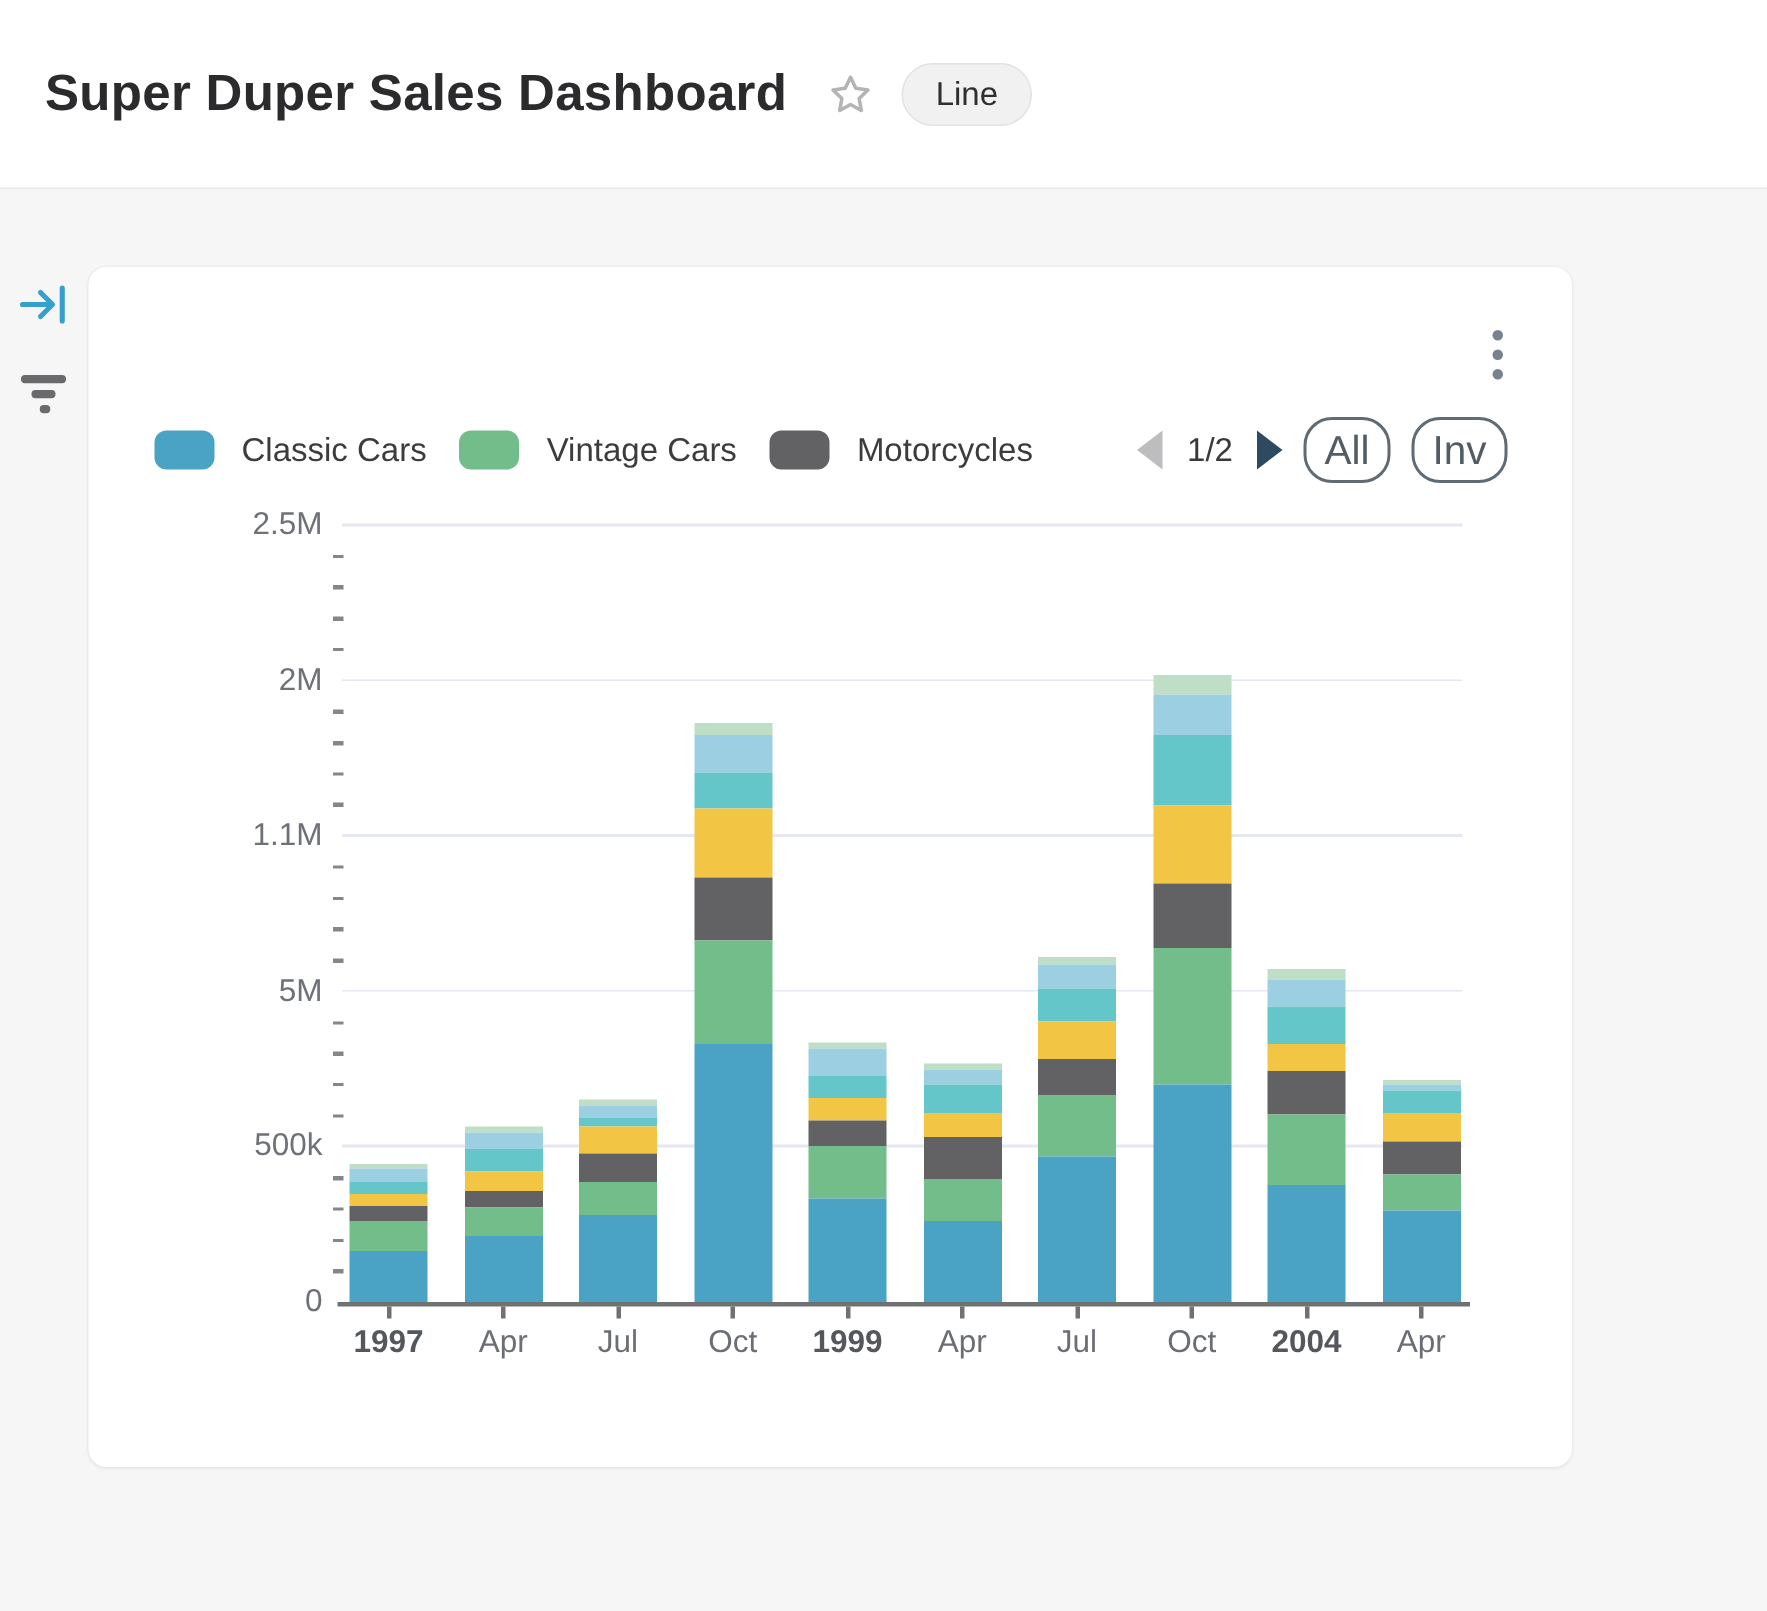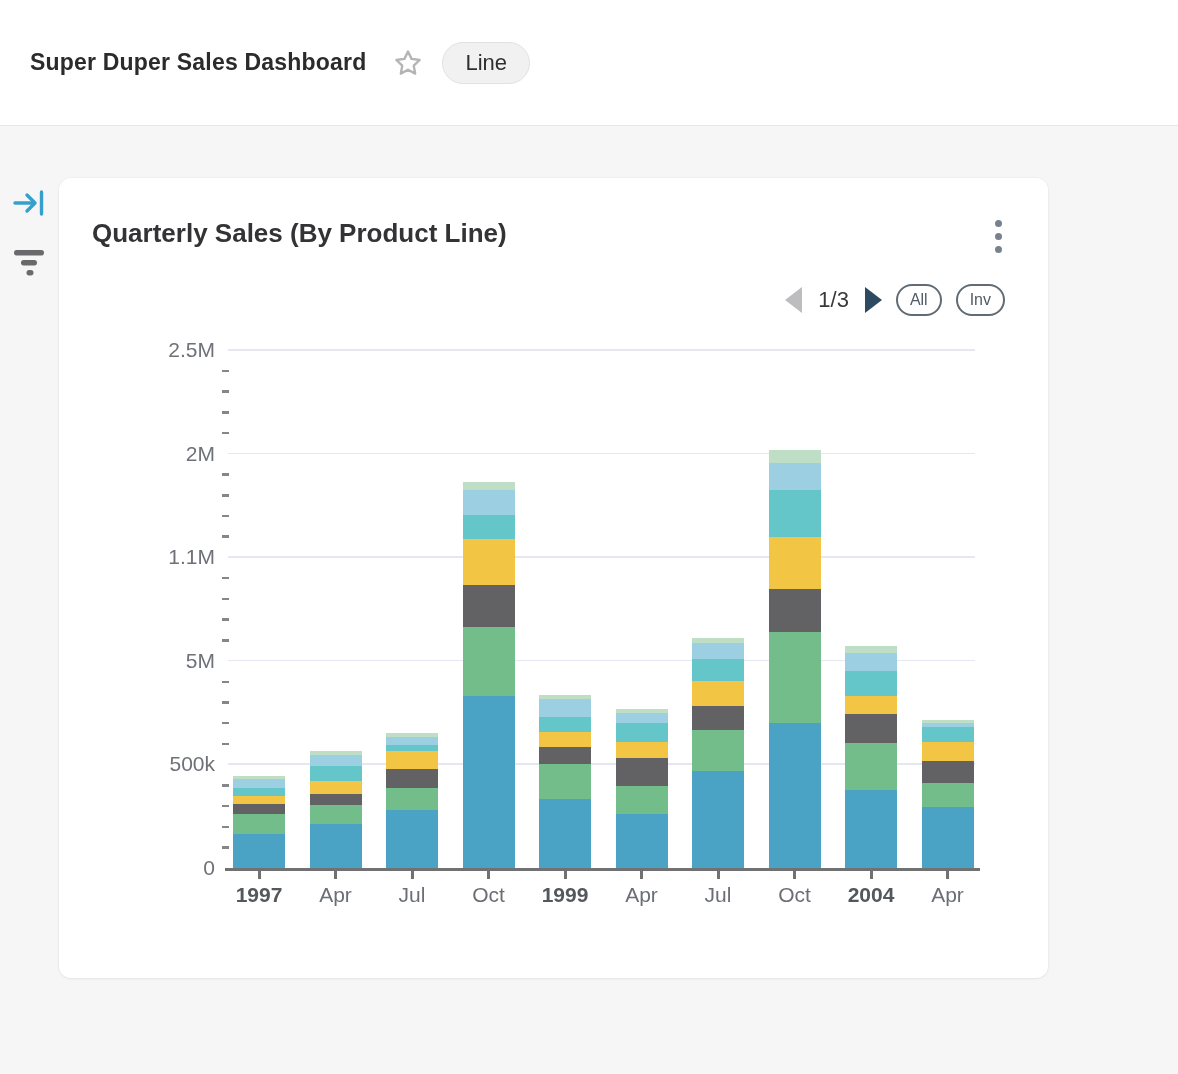--- a/index.html
+++ b/index.html
@@ -9,21 +9,21 @@
     background:#f6f6f7;
     position:relative;
     overflow:hidden;
   }
   
   .app-header {
     position:absolute; left:0; top:0; width:1178px; height:126px;
     background:#ffffff; border-bottom:1px solid #e7e7e9;
     display:flex; align-items:center; padding-left:30px;
   }
-  .app-title { font-size:23px; font-weight:bold; color:#2b2b2e; letter-spacing:.2px; }
+  .app-title { font-size:34px; font-weight:bold; color:#2b2b2e; letter-spacing:.2px; }
   .star-btn { margin-left:26px; width:32px; height:32px; display:flex; align-items:center; justify-content:center; cursor:pointer; }
   .badge {
     margin-left:18px; background:#f1f1f2; border:1px solid #e2e2e4;
     border-radius:21px; padding:7px 22px; font-size:22px; color:#2f2f31;
   }
   
   .side-tools { position:absolute; left:12px; top:188px; width:40px; display:flex; flex-direction:column; gap:30px; }
   .side-tools .tool { width:34px; height:30px; cursor:pointer; display:flex; align-items:center; justify-content:center; }
   
   .card {
@@ -40,21 +40,21 @@
   .legend-item { display:flex; align-items:center; gap:18px; margin-right:22px; cursor:pointer; }
   .legend-swatch { width:40px; height:26px; border-radius:8px; }
   .legend-label { font-size:22px; color:#3c3c3e; }
   .pager { display:flex; align-items:center; gap:16px; margin-left:auto; }
   .tri { width:0; height:0; cursor:pointer; }
   .tri-prev { border-top:13px solid transparent; border-bottom:13px solid transparent; border-right:17px solid #bdbdbf; }
   .tri-next { border-top:13px solid transparent; border-bottom:13px solid transparent; border-left:17px solid #2d4a61; }
   .pager-count { font-size:22px; color:#38393b; }
   .pill-btn {
     border:2px solid #606b74; border-radius:19px; background:transparent;
-    font-size:16px; color:#515c64; padding:4px 12px; margin-left:14px; cursor:pointer;
+    font-size:27px; color:#515c64; padding:4px 12px; margin-left:14px; cursor:pointer;
     font-family:"Liberation Sans","DejaVu Sans",sans-serif; line-height:1.2;
   }
   
   .chart-area { position:absolute; inset:0; }
   .y-label { position:absolute; left:0; width:156px; text-align:right; font-size:21px; color:#6e7278; line-height:22px; }
   .gridline { position:absolute; left:169px; width:747px; height:1.5px; background:#e5e8f2; }
   .minor-tick { position:absolute; left:163px; width:7px; height:2.5px; background:#84868b; }
   .x-axis { position:absolute; left:166px; top:690px; width:755px; height:3px; background:#6f7173; }
   .x-tickmark { position:absolute; top:693px; width:3px; height:8px; background:#6f7173; }
   .x-label { position:absolute; top:705px; width:80px; text-align:center; font-size:21px; color:#6b6f75; }
@@ -88,32 +88,45 @@
       <rect x="1" y="2" width="30" height="5.5" rx="2.7"></rect>
       <rect x="8" y="12" width="16" height="5.5" rx="2.7"></rect>
       <rect x="13.5" y="22" width="7" height="5.5" rx="2.7"></rect>
     </svg>
   </div>
 </div>
 
 <div class="card">
 
   <div class="card-head">
-    <div class="card-title">Quarterly Sales (By Product Line)</div>
     <div class="kebab">
       <i></i>
         <i></i>
         <i></i>
     </div>
   </div>
 
   <div class="legend-row">
+    <div id="legend-items" style="display:flex;align-items:center;">
+        <div class="legend-item">
+          <span class="legend-swatch" style="background: rgb(74, 163, 197);"></span>
+          <span class="legend-label">Classic Cars</span>
+        </div>
+        <div class="legend-item">
+          <span class="legend-swatch" style="background: rgb(114, 189, 138);"></span>
+          <span class="legend-label">Vintage Cars</span>
+        </div>
+        <div class="legend-item">
+          <span class="legend-swatch" style="background: rgb(98, 98, 100);"></span>
+          <span class="legend-label">Motorcycles</span>
+        </div>
+      </div>
     <div class="pager">
       <div class="tri tri-prev" title=""></div>
-      <div class="pager-count">1/3</div>
+      <div class="pager-count">1/2</div>
       <div class="tri tri-next"></div>
     </div>
     <button class="pill-btn">All</button>
     <button class="pill-btn">Inv</button>
   </div>
 
   <div class="chart-area" id="chart">
     <div class="x-axis"></div>
   <div class="y-label" style="top: 679px;">0</div>
       <div class="y-label" style="top: 575.4px;">500k</div>

